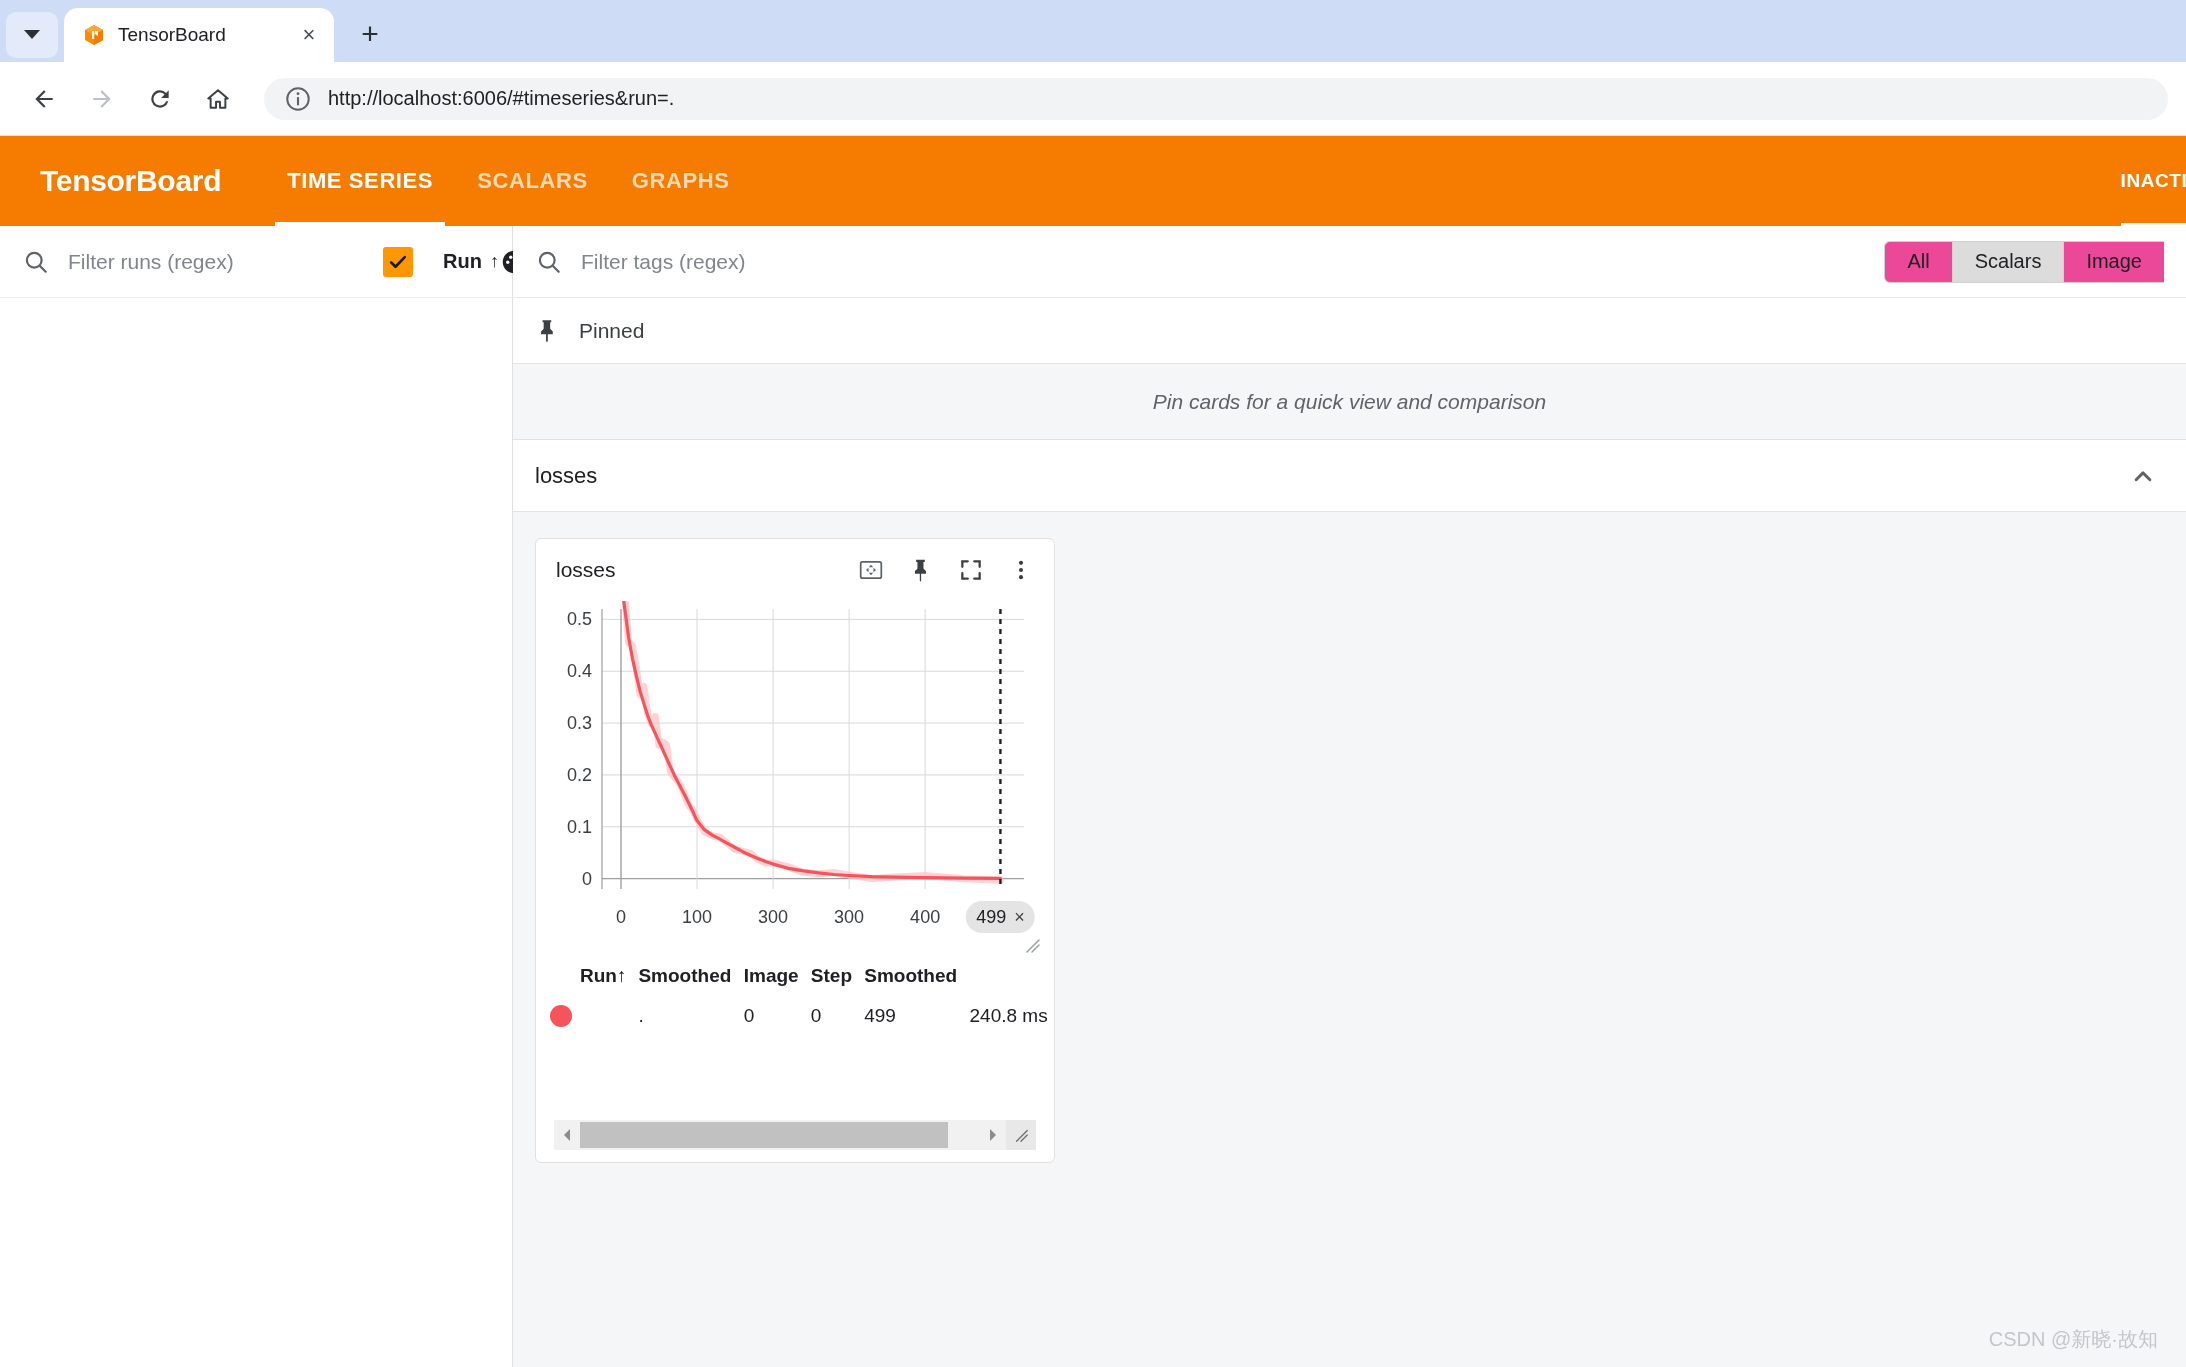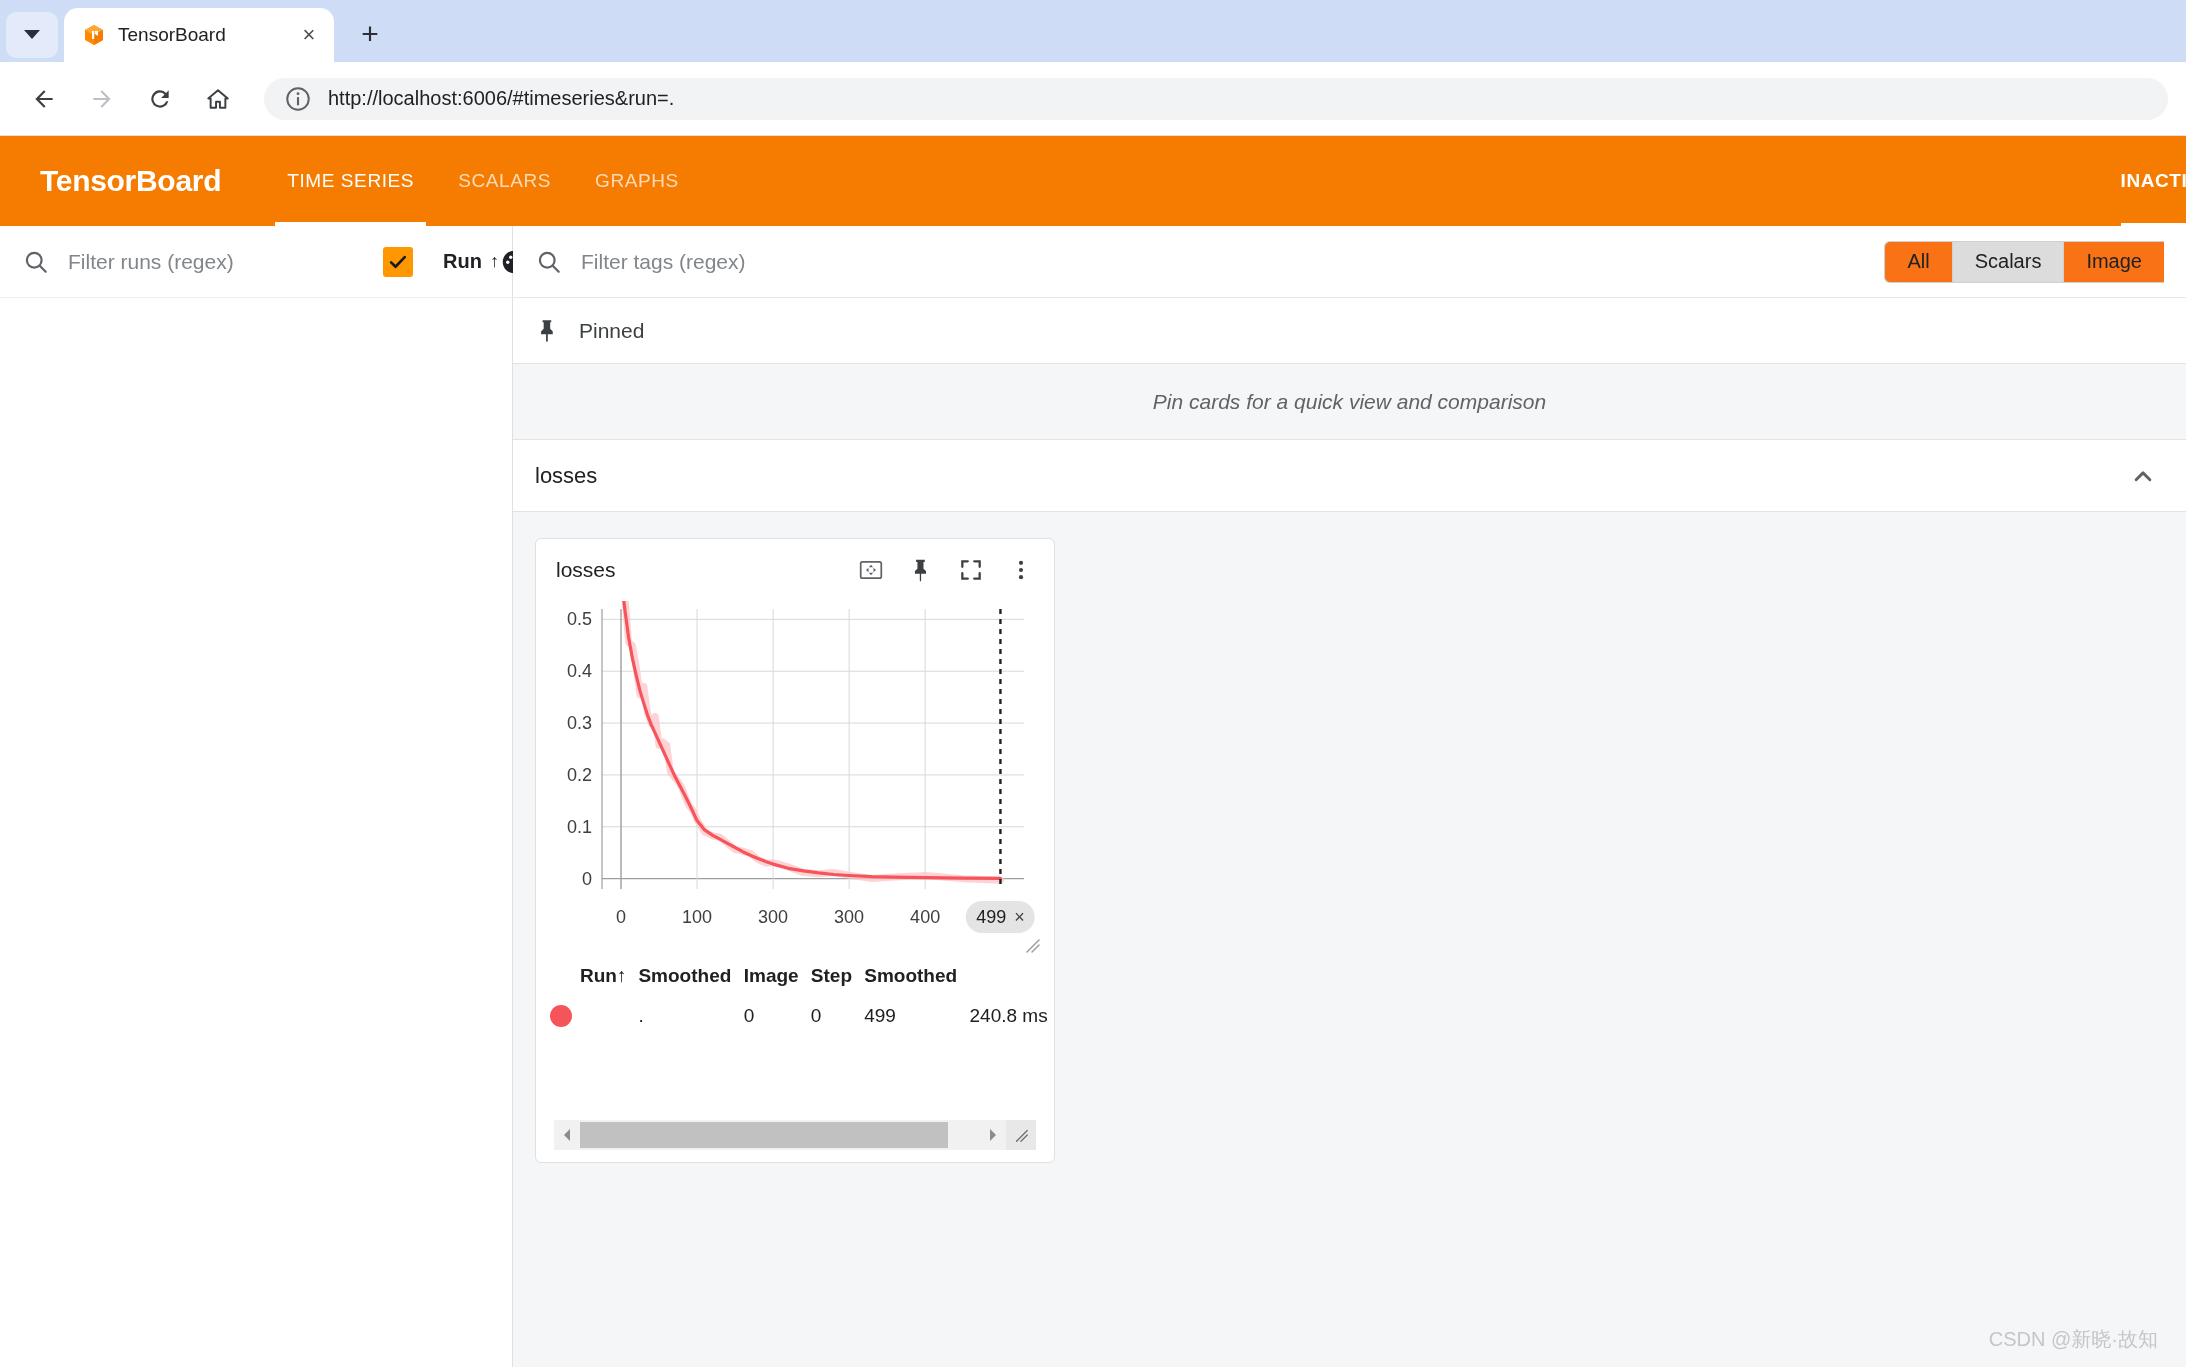--- a/index.html
+++ b/index.html
@@ -141,22 +141,22 @@
   }
   .tb-tabs {
     display: flex;
     align-items: stretch;
     flex: 0 0 auto;
   }
   .tb-tab {
     display: flex;
     align-items: center;
     padding: 0 22px;
-    font-size: 19px;
-    font-weight: 400;
+    font-size: 22px;
+    font-weight: 700;
     letter-spacing: 0.6px;
     color: rgba(255,255,255,0.72);
     cursor: pointer;
     position: relative;
   }
   .tb-tab.active { color: #ffffff; }
   .tb-tab.active::after {
     content: "";
     position: absolute;
     left: 10px; right: 10px; bottom: 0;
@@ -288,21 +288,21 @@
     display: flex;
     flex: 0 0 auto;
     margin-left: auto;
   }
   .toggle-btn {
     height: 42px;
     padding: 0 22px;
     display: flex; align-items: center;
     font-size: 20px;
     color: #202124;
-    background: #f97316;
+    background: #ec4899;
     border: 1px solid #d0d0d0;
     border-right: none;
     cursor: pointer;
     white-space: nowrap;
   }
   .toggle-btn:first-child { border-radius: 6px 0 0 6px; }
   .toggle-btn.selected { background: #dcdcdc; }
 
   .pinned-row {
     height: 66px;

